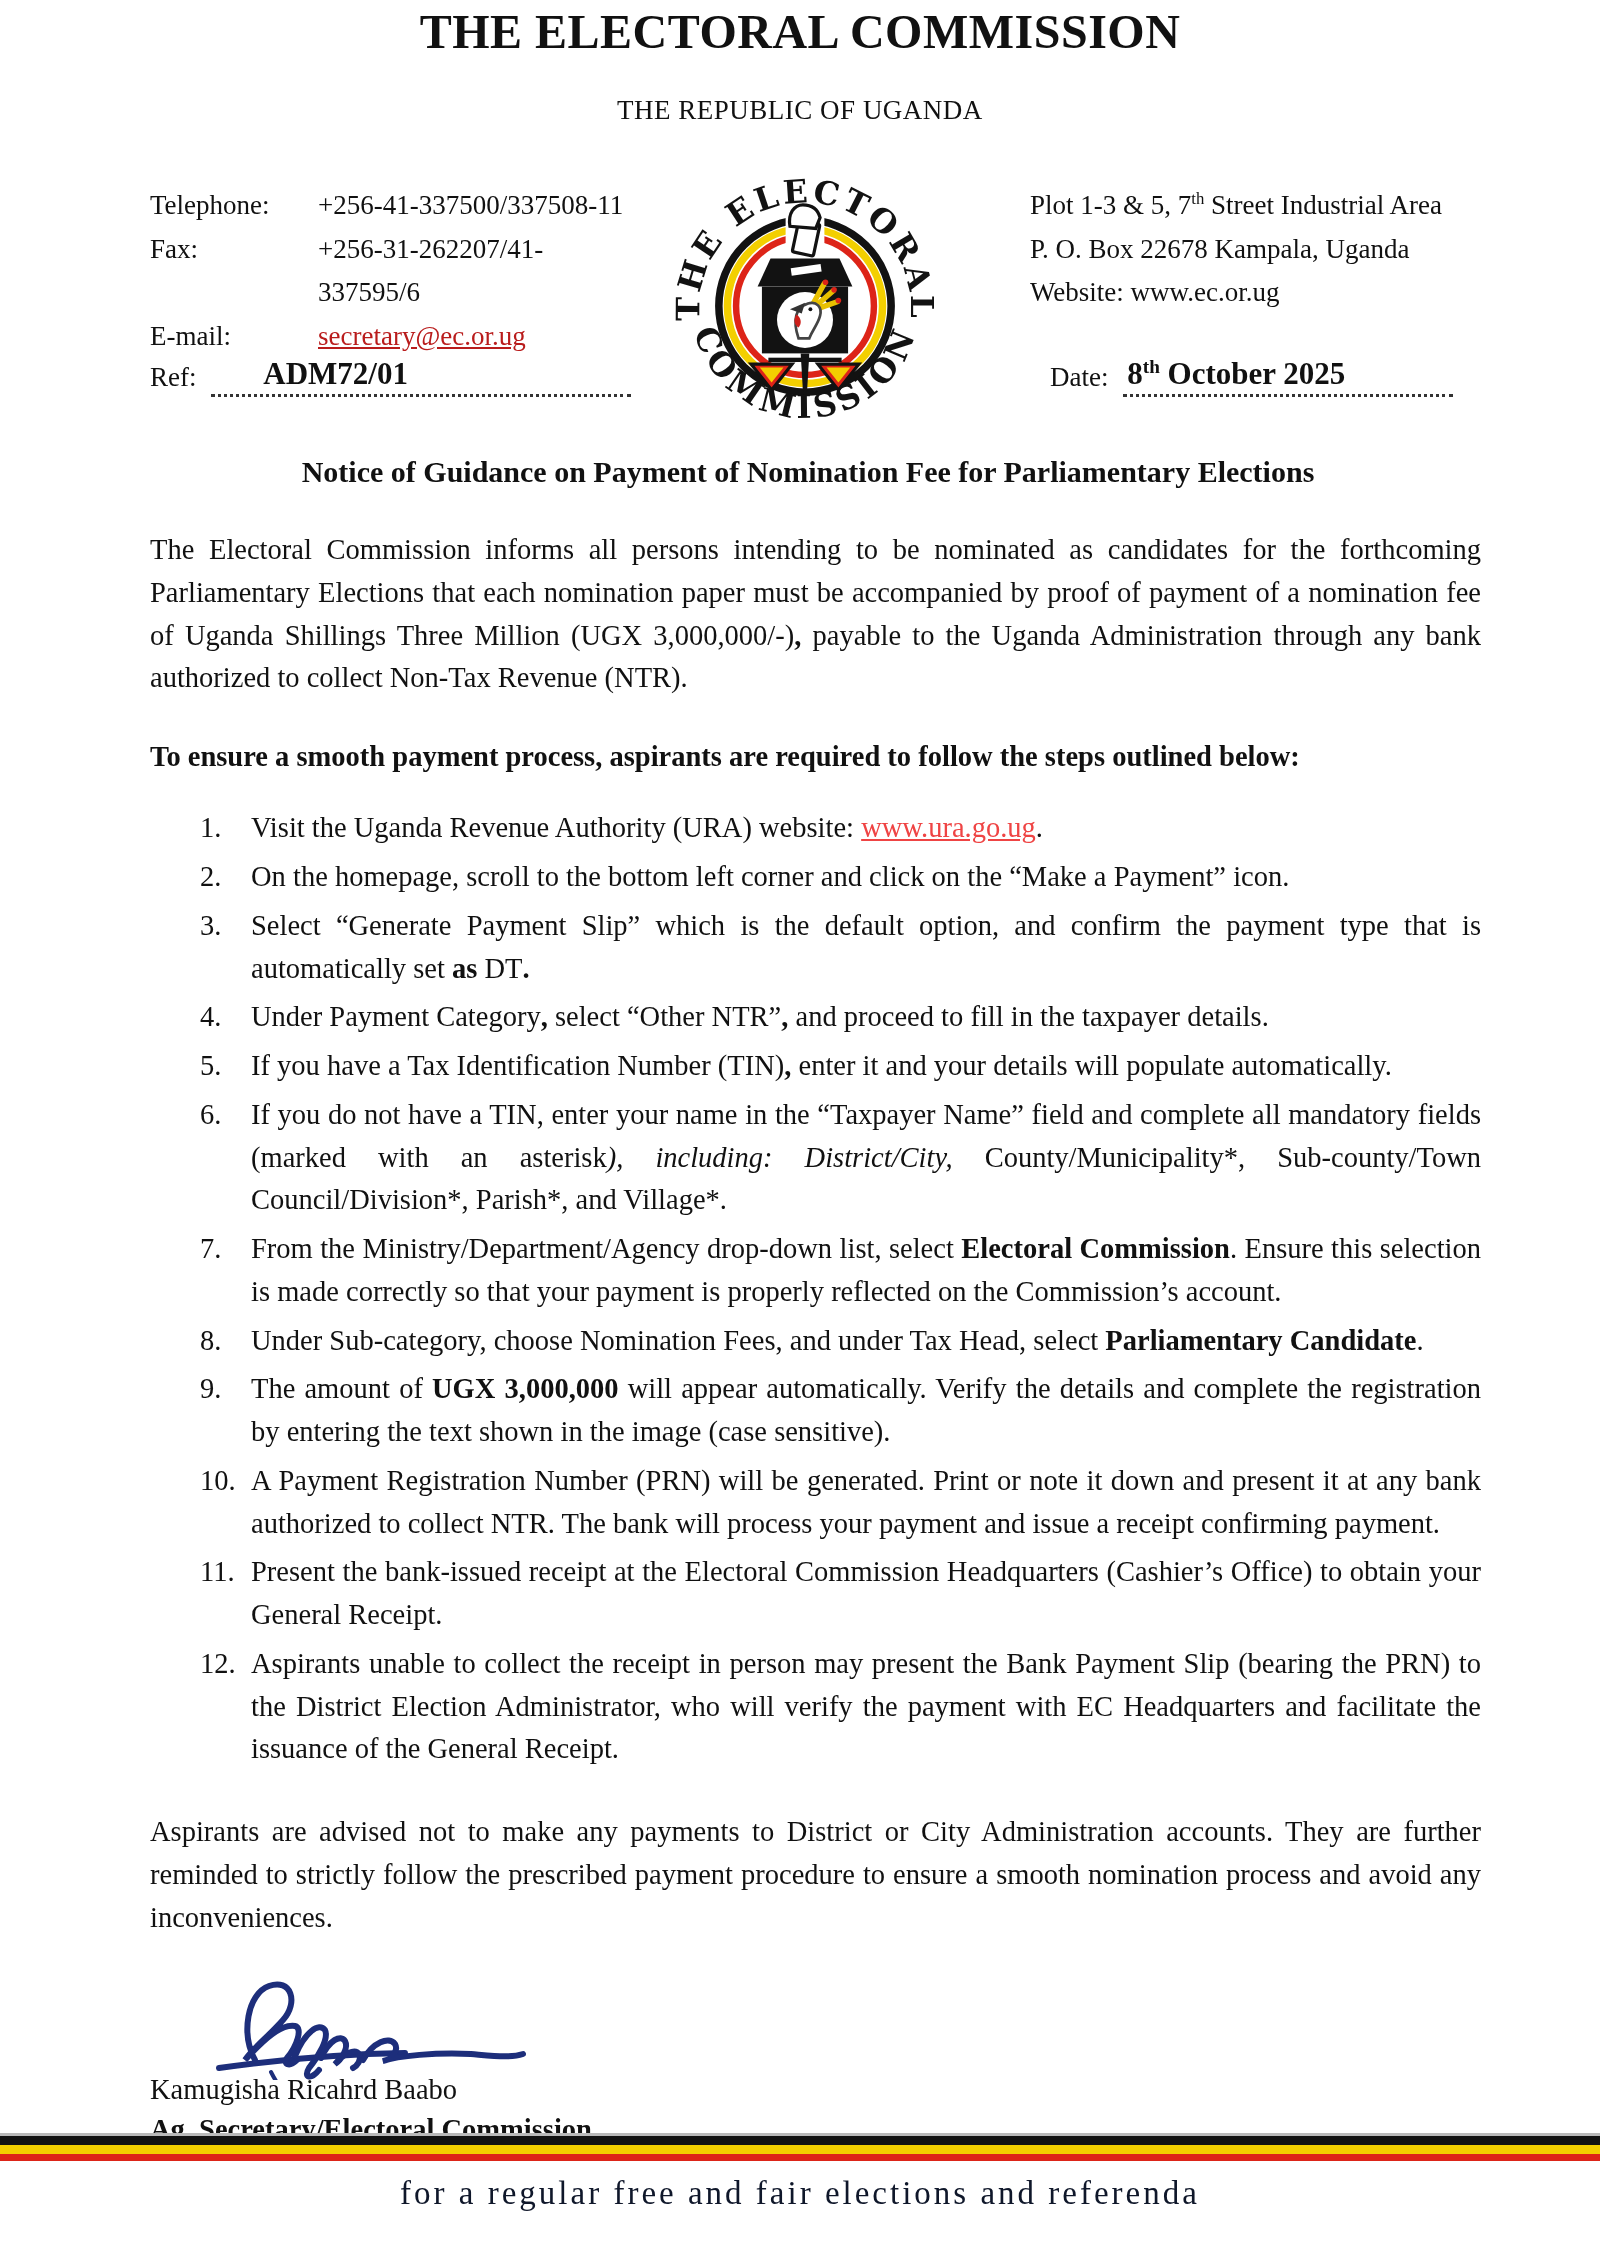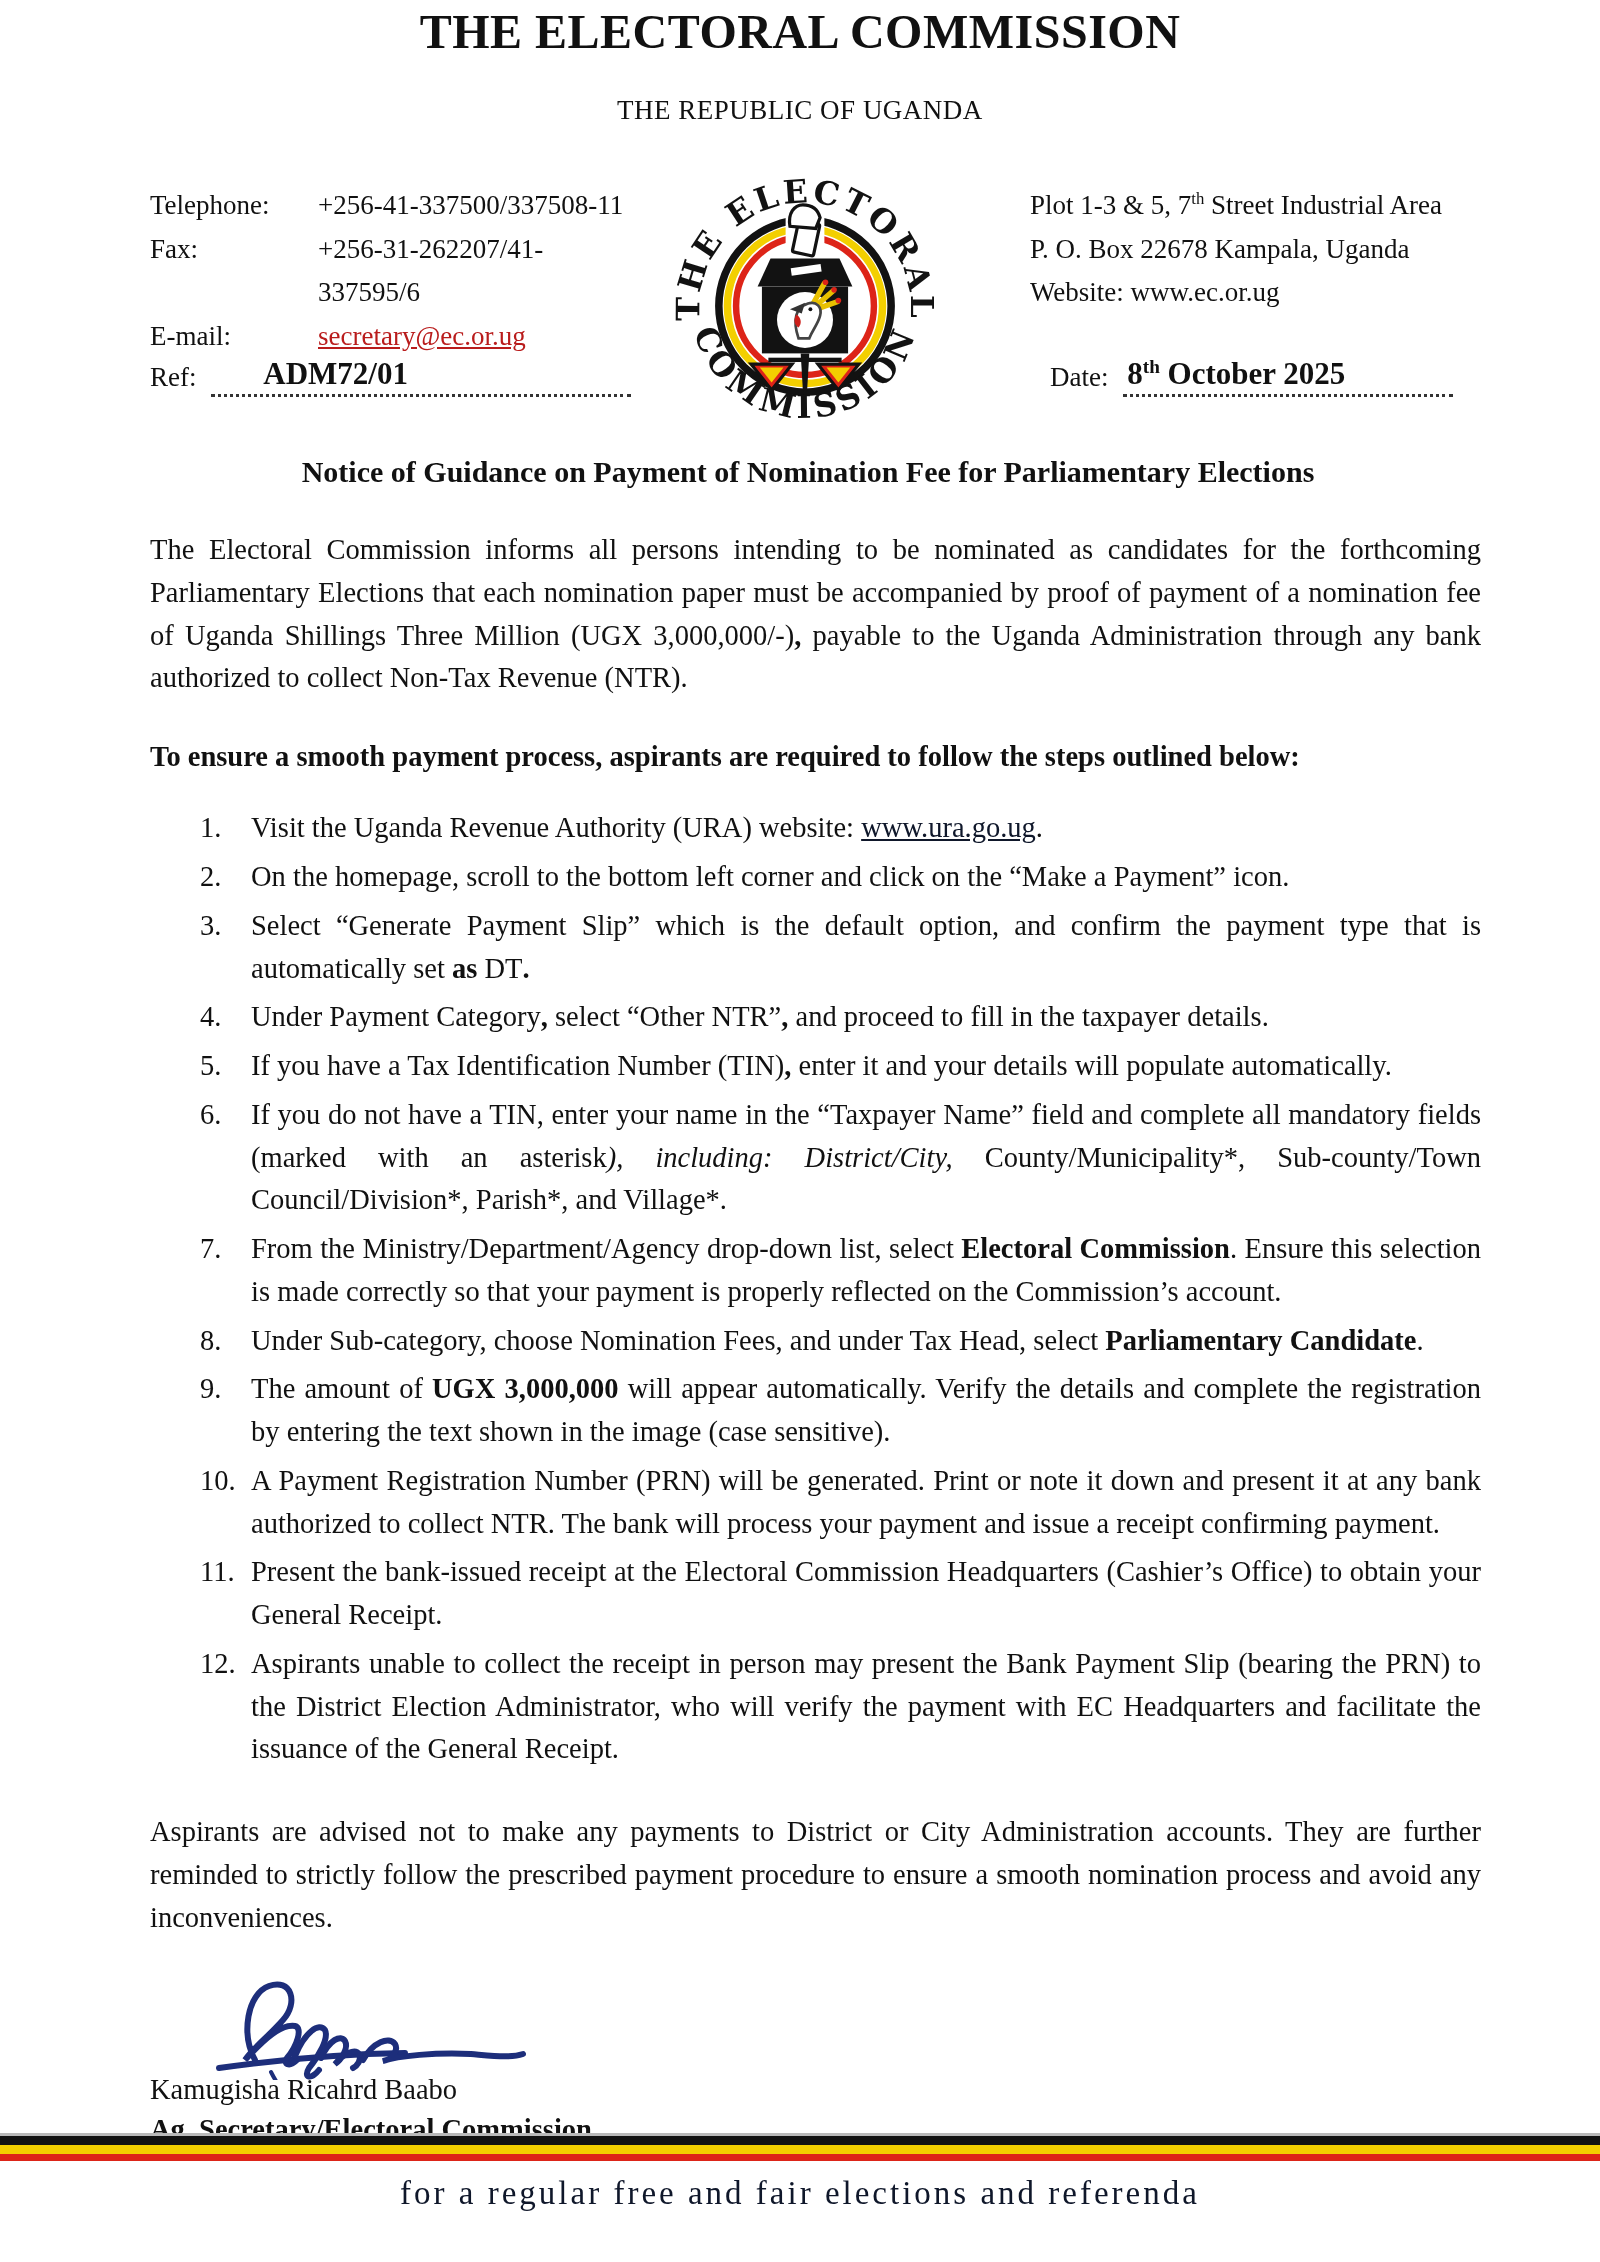--- a/index.html
+++ b/index.html
@@ -46,21 +46,21 @@
   ol.steps{list-style:none;margin:6px 0 0 0;padding:0;counter-reset:step;}
   ol.steps li{
     counter-increment:step;position:relative;padding-left:101px;
     text-align:justify;margin-top:6px;
   }
   ol.steps li::before{
     content:counter(step) ".";position:absolute;left:50px;top:0;
   }
   .b{font-weight:bold;}
   .i{font-style:italic;}
-  .doc-link{color:#0f172a;text-decoration:underline;}
+  .doc-link{color:#ef4444;text-decoration:underline;}
 
   .sig-area{margin:10px 0 0 150px;}
   .sig-svg{margin-left:55px;display:block;}
   .sig-name{font-size:28.5px;margin-top:-6px;}
   .sig-role{font-size:28.5px;font-weight:bold;margin-top:8px;text-decoration:underline;}
 
   .footer{position:absolute;left:0;bottom:0;width:100%;}
   .stripe{width:100%;border-top:3px solid #b9b9b9;}
   .stripe .band{width:100%;}
   .motto{

